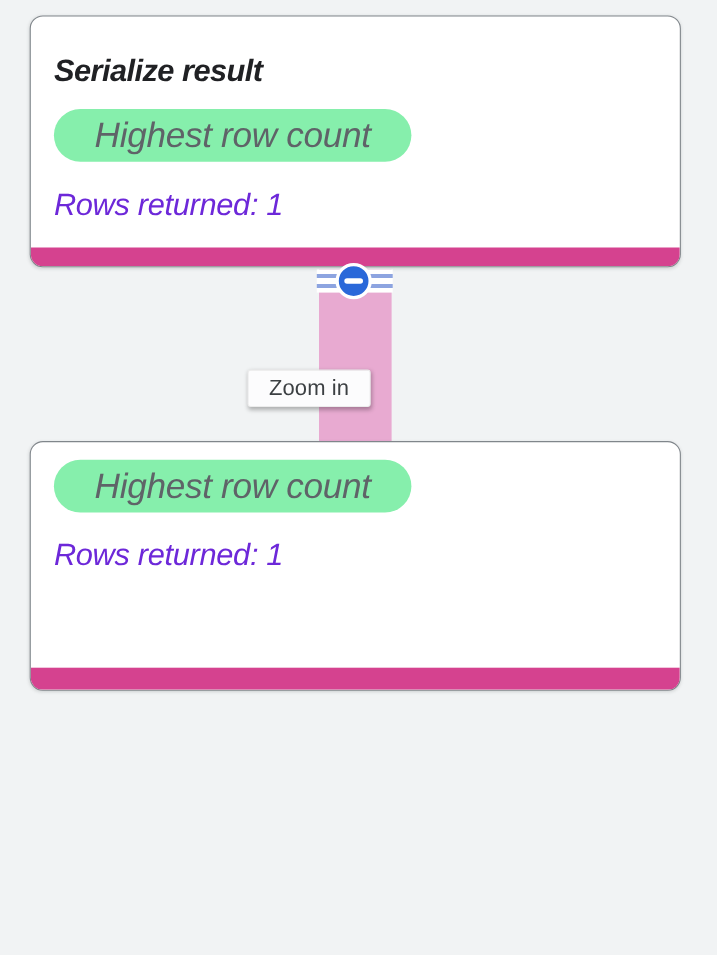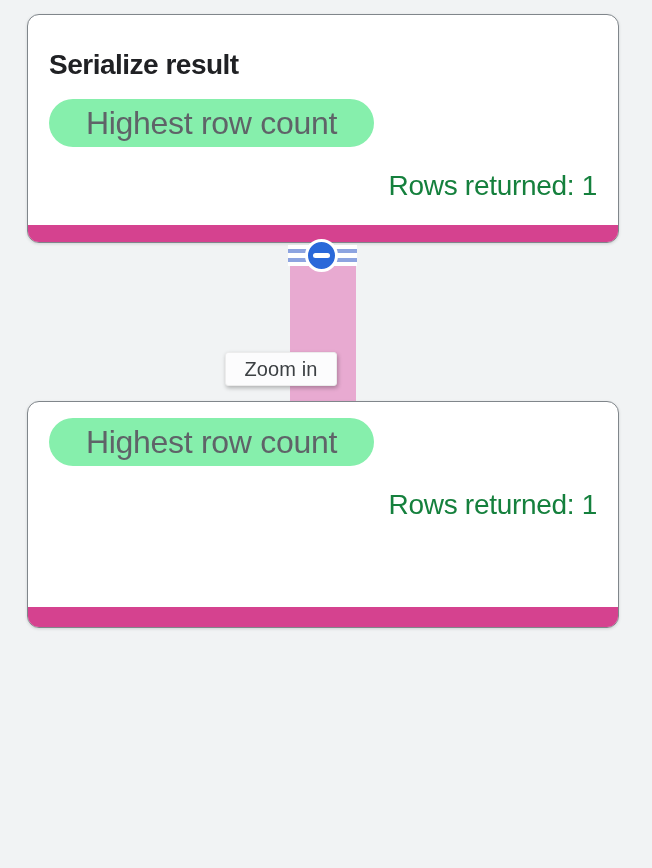--- a/index.html
+++ b/index.html
@@ -48,20 +48,21 @@
     position: absolute;
     left: 27px;
     width: 592px;
     background: #ffffff;
     border: 1px solid #80868b;
     border-radius: 12px;
     box-shadow: 0 1px 3px rgba(60, 64, 67, 0.18);
     overflow: hidden;
     box-sizing: border-box;
     z-index: 1;
+    font-style: italic;
   }
   .node-1 { top: 14px;  height: 229px; }
   .node-2 { top: 401px; height: 227px; }
 
   .node-title {
     margin: 32px 21px 0 21px;
     font-size: 28px;
     line-height: 36px;
     font-weight: 700;
     letter-spacing: -0.5px;
@@ -75,23 +76,22 @@
     color: #5f6368;
     font-size: 32px;
     line-height: 48px;
     border-radius: 24px;
     letter-spacing: -0.3px;
   }
   .node-rows {
     margin: 11px 21px 0 21px;
     font-size: 28px;
     line-height: 32px;
-    color: #15803d;
+    color: #6d28d9;
     letter-spacing: -0.3px;
-    text-align: right;
   }
   .node-bar {
     position: absolute;
     left: 0;
     right: 0;
     bottom: 0;
     background: #d5428f;
   }
   .node-1 .node-bar { height: 17px; }
   .node-2 .node-bar { height: 20px; }
@@ -119,21 +119,21 @@
     width: 17px;
     height: 5px;
     border-radius: 2.5px;
     background: #ffffff;
   }
 
   
   .tooltip {
     position: absolute;
     left: 225px;
-    top: 352px;
+    top: 336px;
     width: 112px;
     height: 34px;
     background: #fcfcfd;
     border: 1px solid #ececec;
     border-radius: 3px;
     box-sizing: border-box;
     box-shadow: 1px 2px 4px rgba(0, 0, 0, 0.28);
     color: #3c4043;
     font-size: 20px;
     display: flex;

